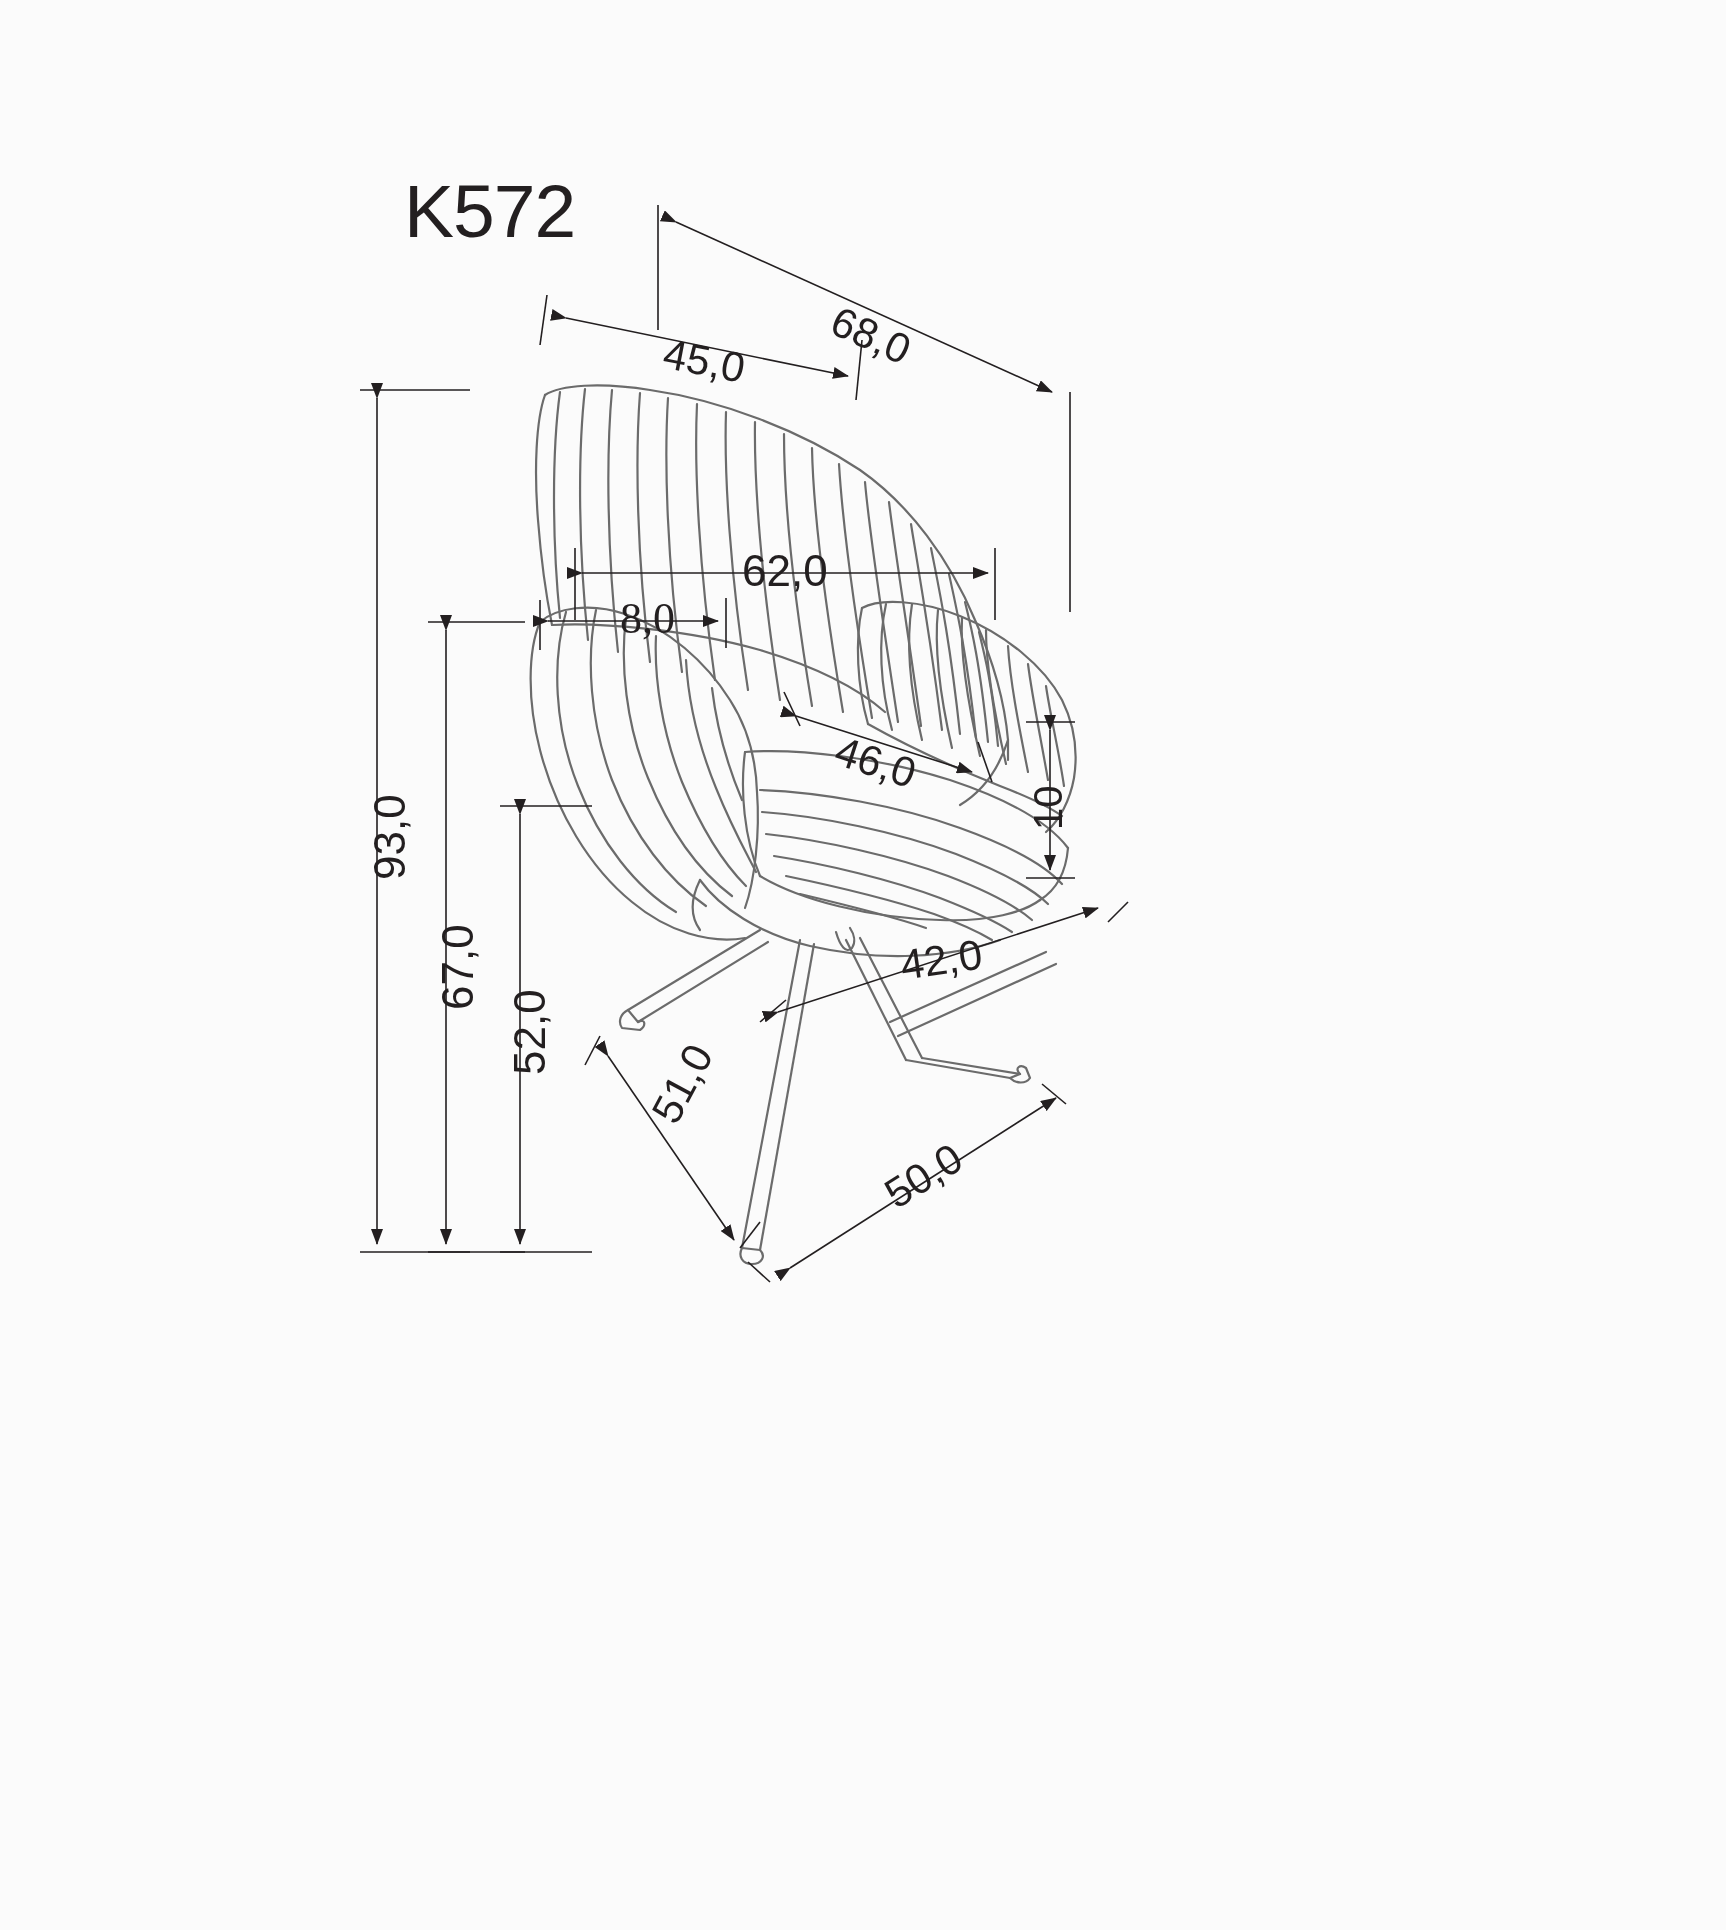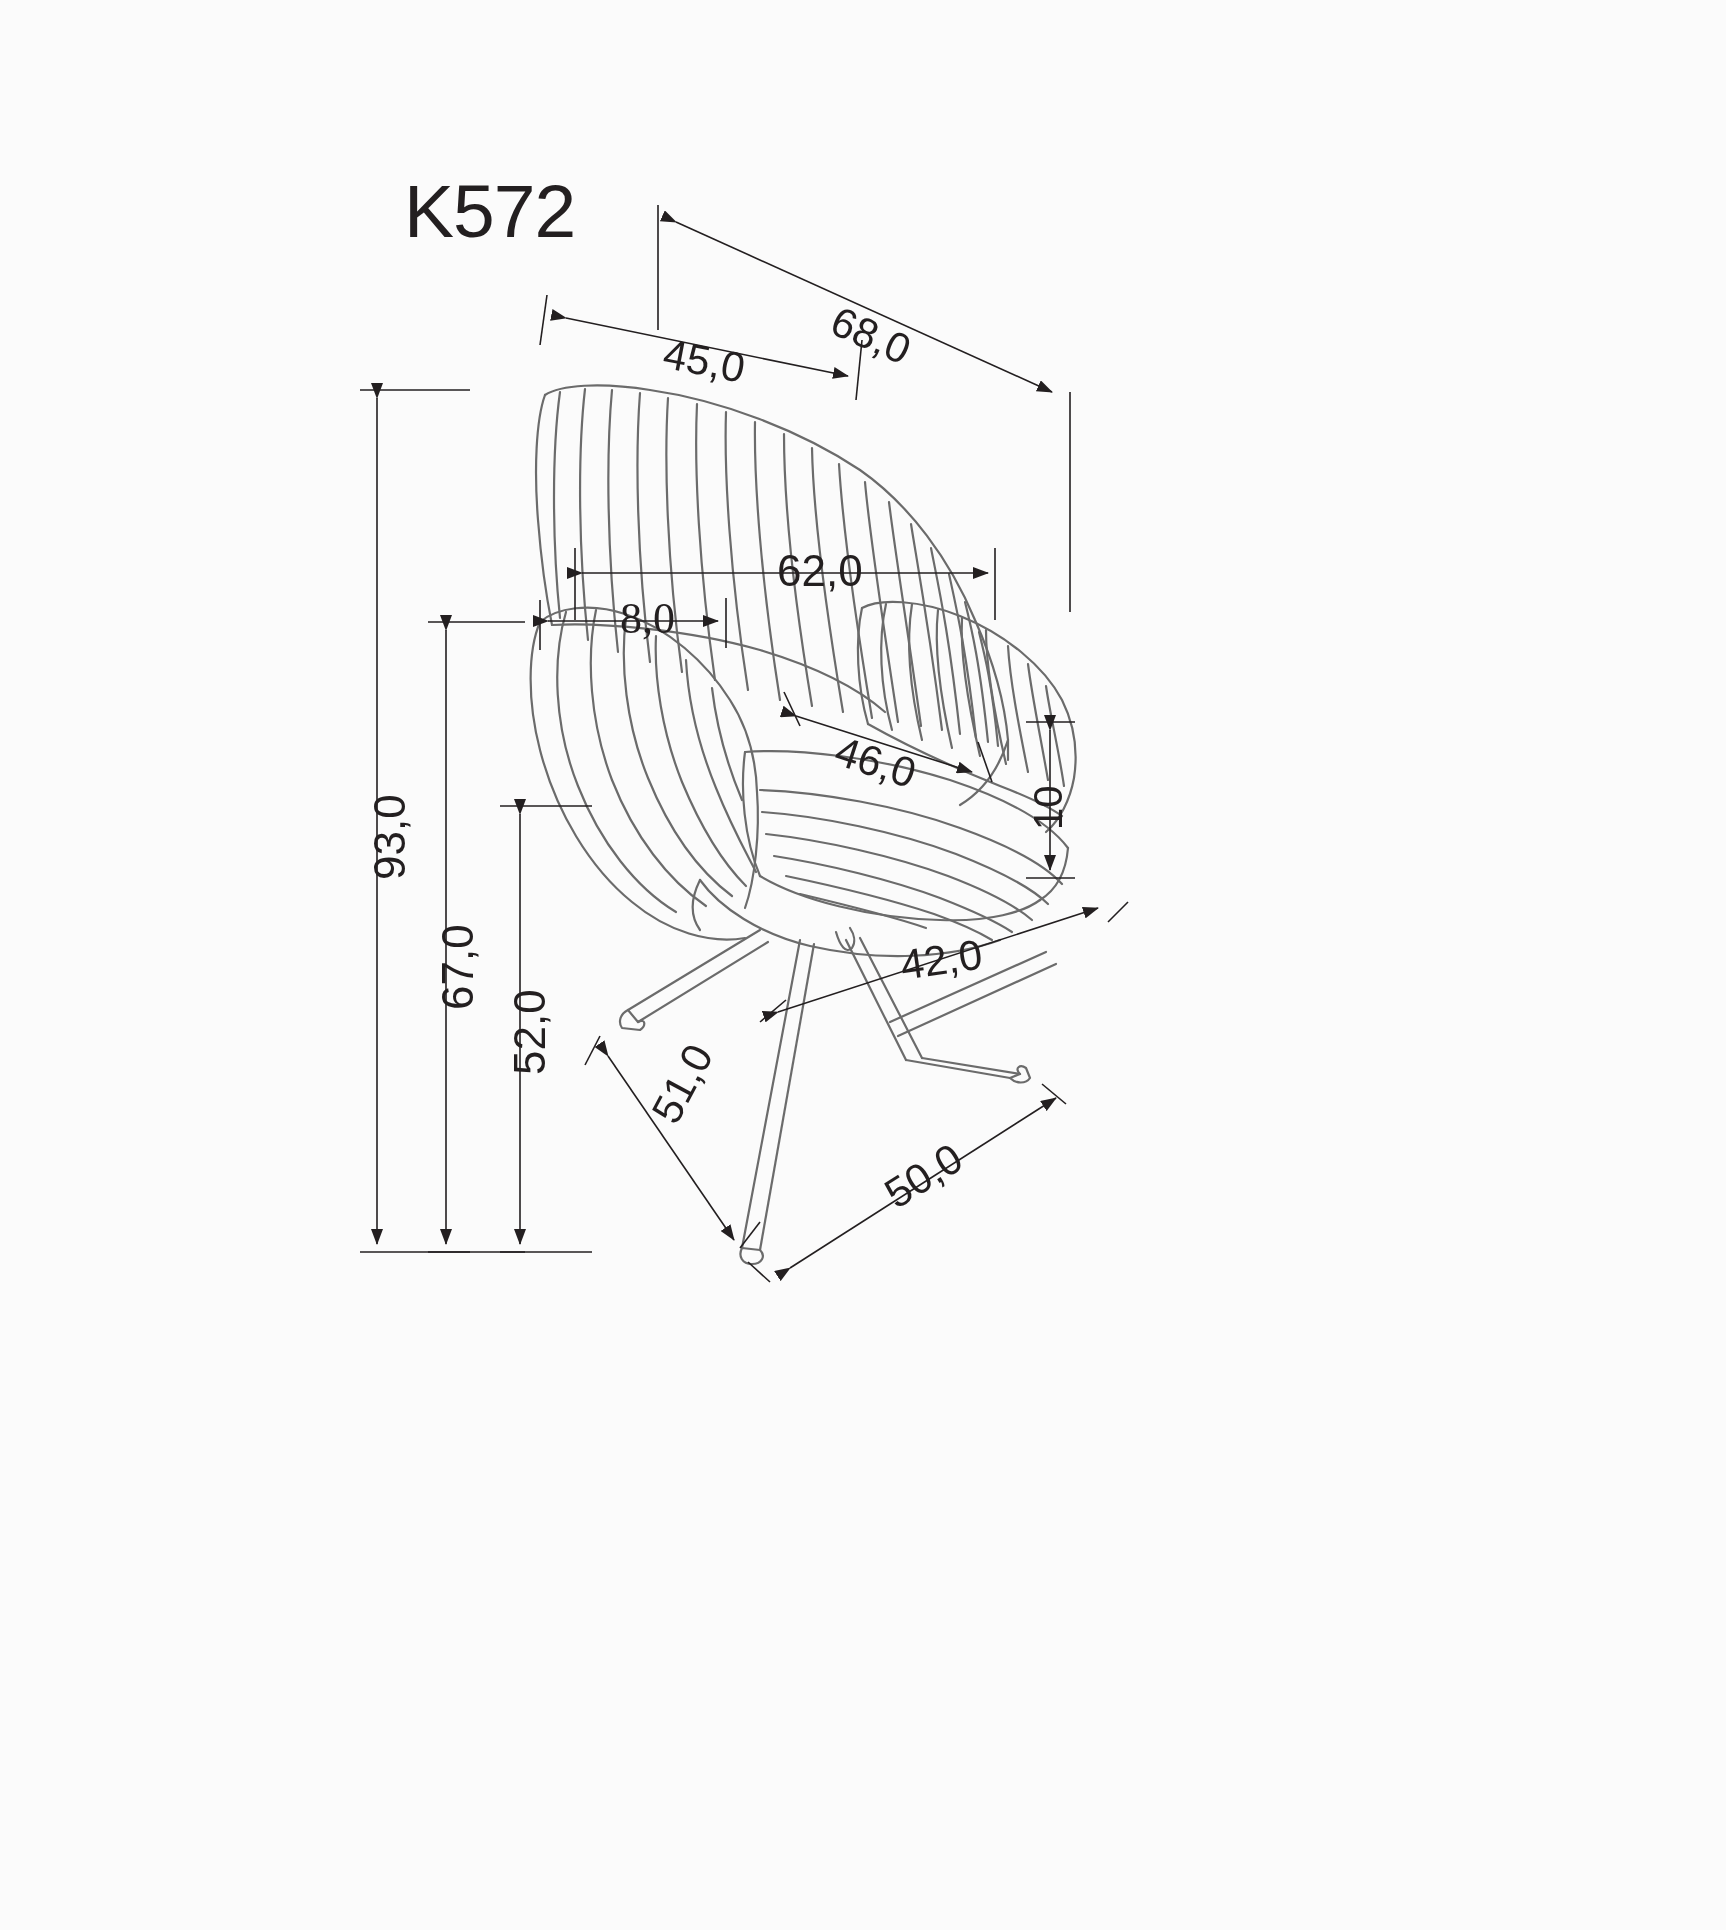--- a/index.html
+++ b/index.html
@@ -196,21 +196,21 @@
       <line x1="790" y1="1268" x2="1056" y2="1098" marker-start="url(#arw)" marker-end="url(#arw)"></line>
     </g>
   </svg>
 
   <div class="title" style="left:404px;top:168px;">K572</div>
 
   <div class="dimtext s42" style="left:668px;top:333px;transform:rotate(11deg);transform-origin:left top;">45,0</div>
 
   <div class="dimtext s42" style="left:842px;top:300px;transform:rotate(24deg);transform-origin:left top;">68,0</div>
 
-  <div class="dimtext s44" style="left:742px;top:549px;margin-left:35px;">62,0</div>
+  <div class="dimtext s44" style="left:742px;top:549px;">62,0</div>
 
   <div class="dimtext s44" style="left:620px;top:597px;font-family:Liberation Serif, serif;">8,0</div>
 
   <div class="dimtext s42" style="left:843px;top:730px;transform:rotate(18deg);transform-origin:left top;">46,0</div>
 
   <div class="dimtext s40" style="left:1028px;top:830px;transform:rotate(-90deg);transform-origin:left top;">10</div>
 
   <div class="dimtext s42" style="left:898px;top:945px;transform:rotate(-8deg);transform-origin:left top;">42,0</div>
 
   <div class="dimtext s44" style="left:368px;top:880px;transform:rotate(-90deg);transform-origin:left top;">93,0</div>

